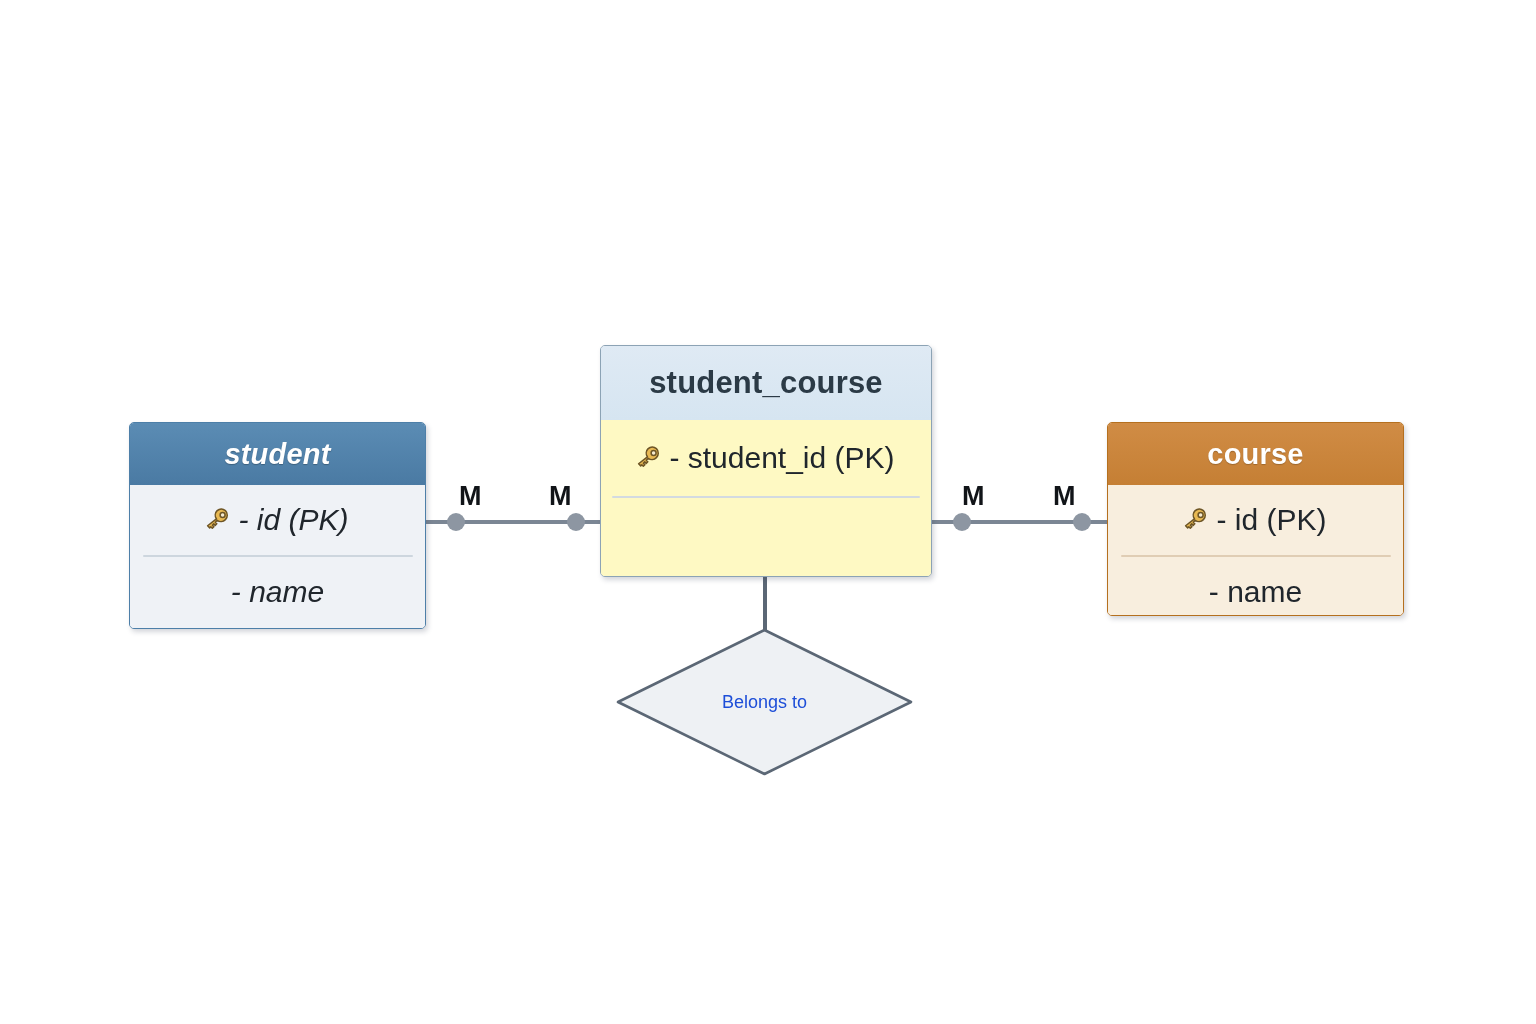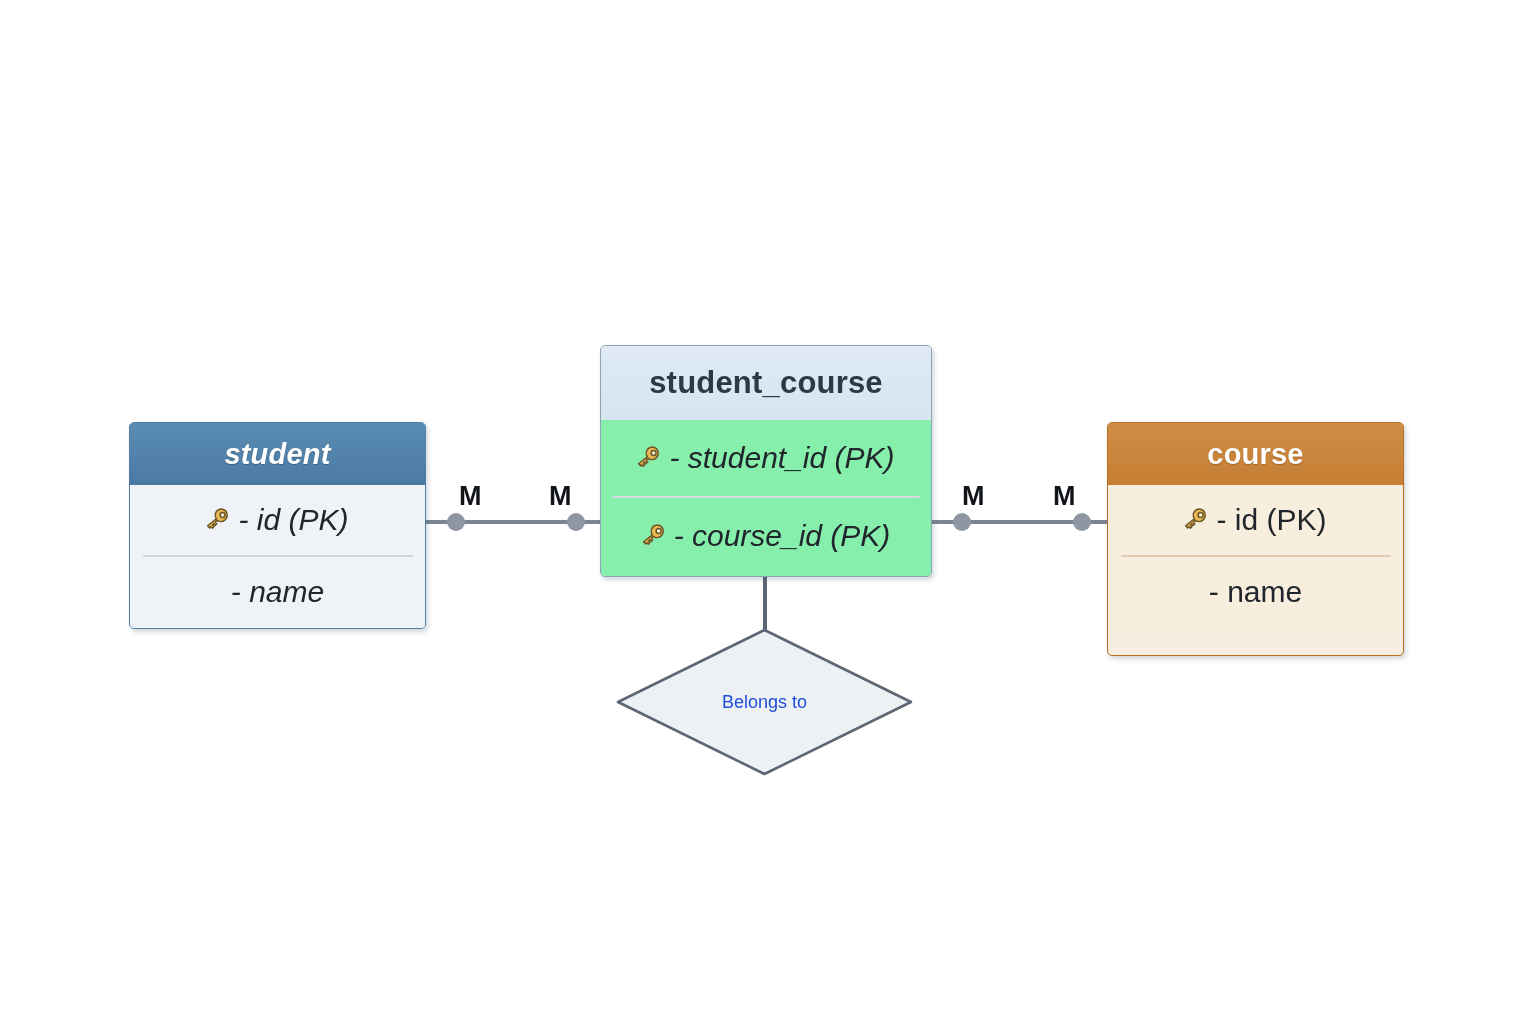--- a/index.html
+++ b/index.html
@@ -106,27 +106,27 @@
     left: 600px; top: 345px; width: 332px; height: 232px;
     border-color: #8ca3b5;
     background: #eff2f5;
   }
   #ent-sc .hdr {
     height: 74px;
     background: linear-gradient(180deg, #dfeaf4 0%, #d6e5f1 100%);
     color: #2b3a46;
     font-size: 31px;
   }
-  #ent-sc .body { height: 194px; background: #86efac; font-style: italic; }
+  #ent-sc .body { height: 194px; background: #fef9c3; }
   #ent-sc .attr { height: 76px; font-size: 30px; }
   #ent-sc .divider { width: 308px; background: #d3dae1; }
 
   
   #ent-course {
-    left: 1107px; top: 422px; width: 297px; height: 234px;
+    left: 1107px; top: 422px; width: 297px; height: 194px;
     border-color: #b5701f;
     background: #f8eedf;
   }
   #ent-course .hdr {
     height: 62px;
     background: linear-gradient(180deg, #d08c45 0%, #c57f34 100%);
     color: #ffffff;
     font-size: 29px;
     text-shadow: 0 1px 1px rgba(0,0,0,.22);
   }
@@ -217,31 +217,20 @@
           <svg viewBox="0 0 30 26" xmlns="http://www.w3.org/2000/svg">
             <g stroke="#6d5526" stroke-width="1.5" fill="#e8b953" stroke-linejoin="round">
               <path d="M19.4 2.6a6.4 6.4 0 0 1 0 9.05 6.4 6.4 0 0 1-8.2.72l-1.9 1.9 1.5 1.5-1.6 1.6-1.5-1.5-1.3 1.3 1.5 1.5-1.6 1.6-1.5-1.5-1.1 1.1-2.1-2.1L10.4 10.8a6.4 6.4 0 0 1 .75-8.2 6.4 6.4 0 0 1 8.25 0z"></path>
               <circle cx="16.6" cy="7.1" r="2.5" fill="#f5ead0"></circle>
             </g>
           </svg>
         </span>
         <span class="lbl">- student_id (PK)</span>
       </div>
       <div class="divider"></div>
-      <div class="attr">
-        <span class="keyicon">
-          <svg viewBox="0 0 30 26" xmlns="http://www.w3.org/2000/svg">
-            <g stroke="#6d5526" stroke-width="1.5" fill="#e8b953" stroke-linejoin="round">
-              <path d="M19.4 2.6a6.4 6.4 0 0 1 0 9.05 6.4 6.4 0 0 1-8.2.72l-1.9 1.9 1.5 1.5-1.6 1.6-1.5-1.5-1.3 1.3 1.5 1.5-1.6 1.6-1.5-1.5-1.1 1.1-2.1-2.1L10.4 10.8a6.4 6.4 0 0 1 .75-8.2 6.4 6.4 0 0 1 8.25 0z"></path>
-              <circle cx="16.6" cy="7.1" r="2.5" fill="#f5ead0"></circle>
-            </g>
-          </svg>
-        </span>
-        <span class="lbl">- course_id (PK)</span>
-      </div>
     </div>
   </div>
 
   <div class="entity" id="ent-course">
     <div class="hdr">course</div>
     <div class="body">
       <div class="attr">
         <span class="keyicon">
           <svg viewBox="0 0 30 26" xmlns="http://www.w3.org/2000/svg">
             <g stroke="#6d5526" stroke-width="1.5" fill="#e8b953" stroke-linejoin="round">

